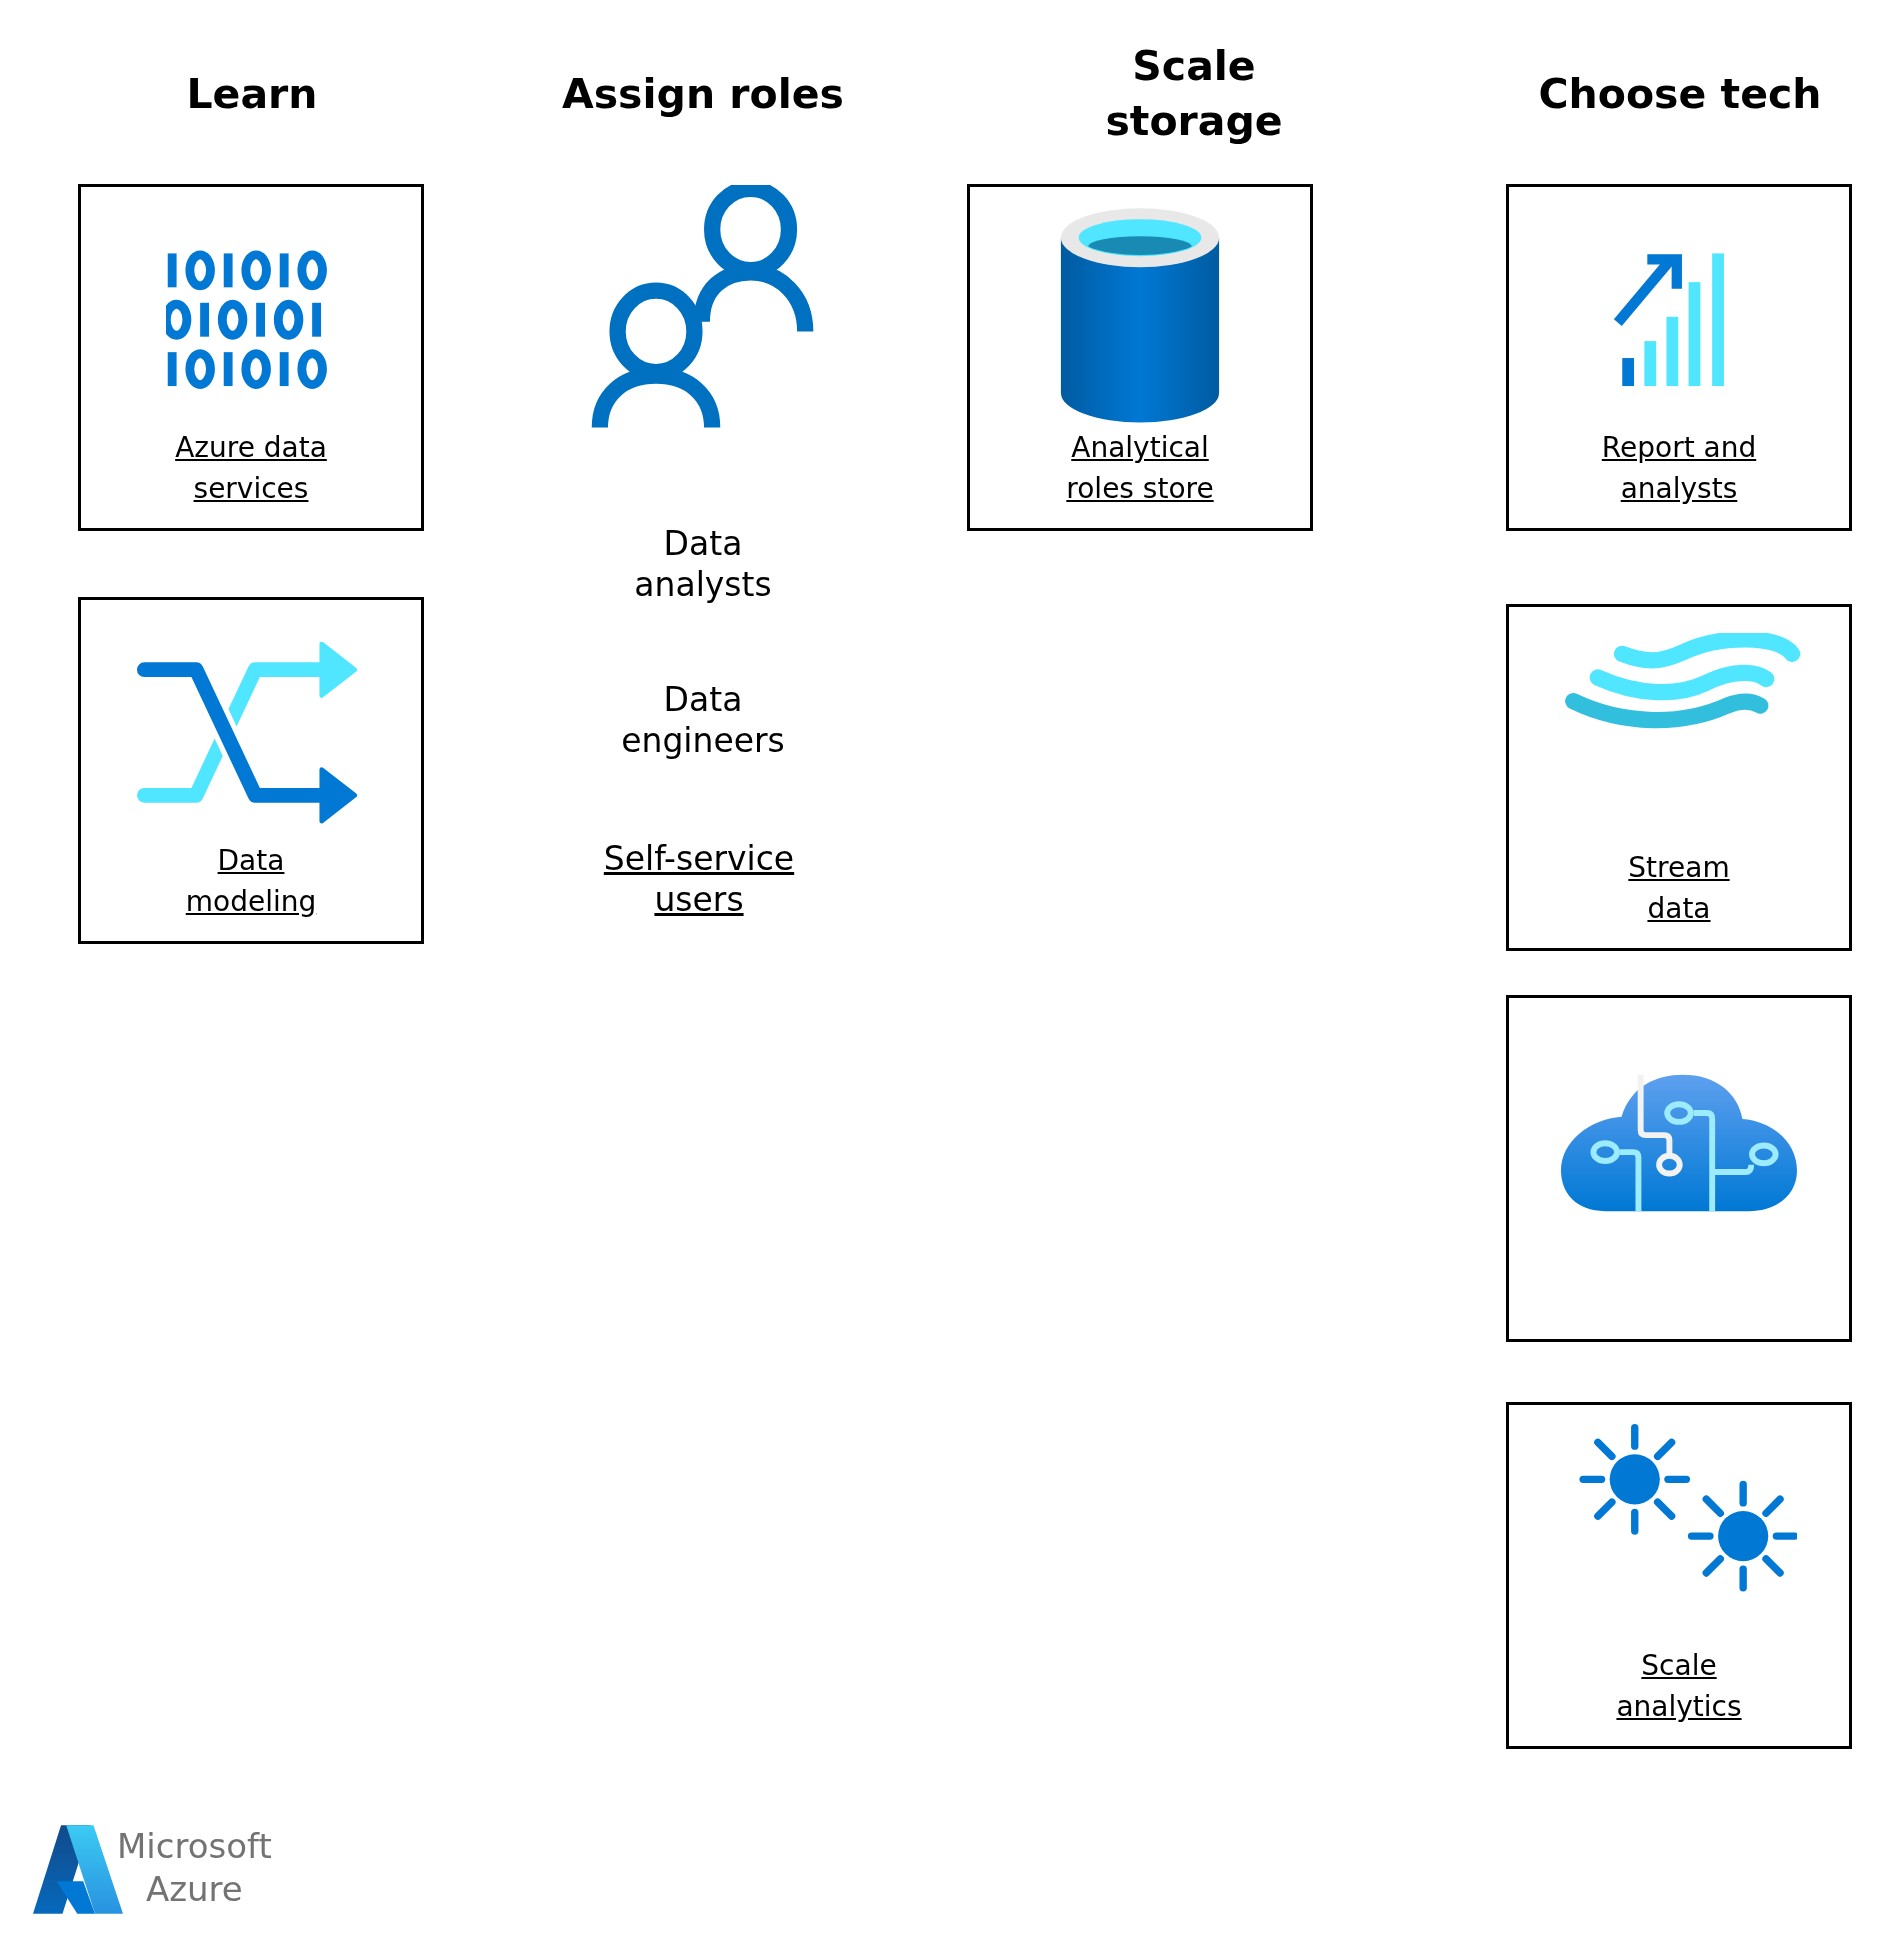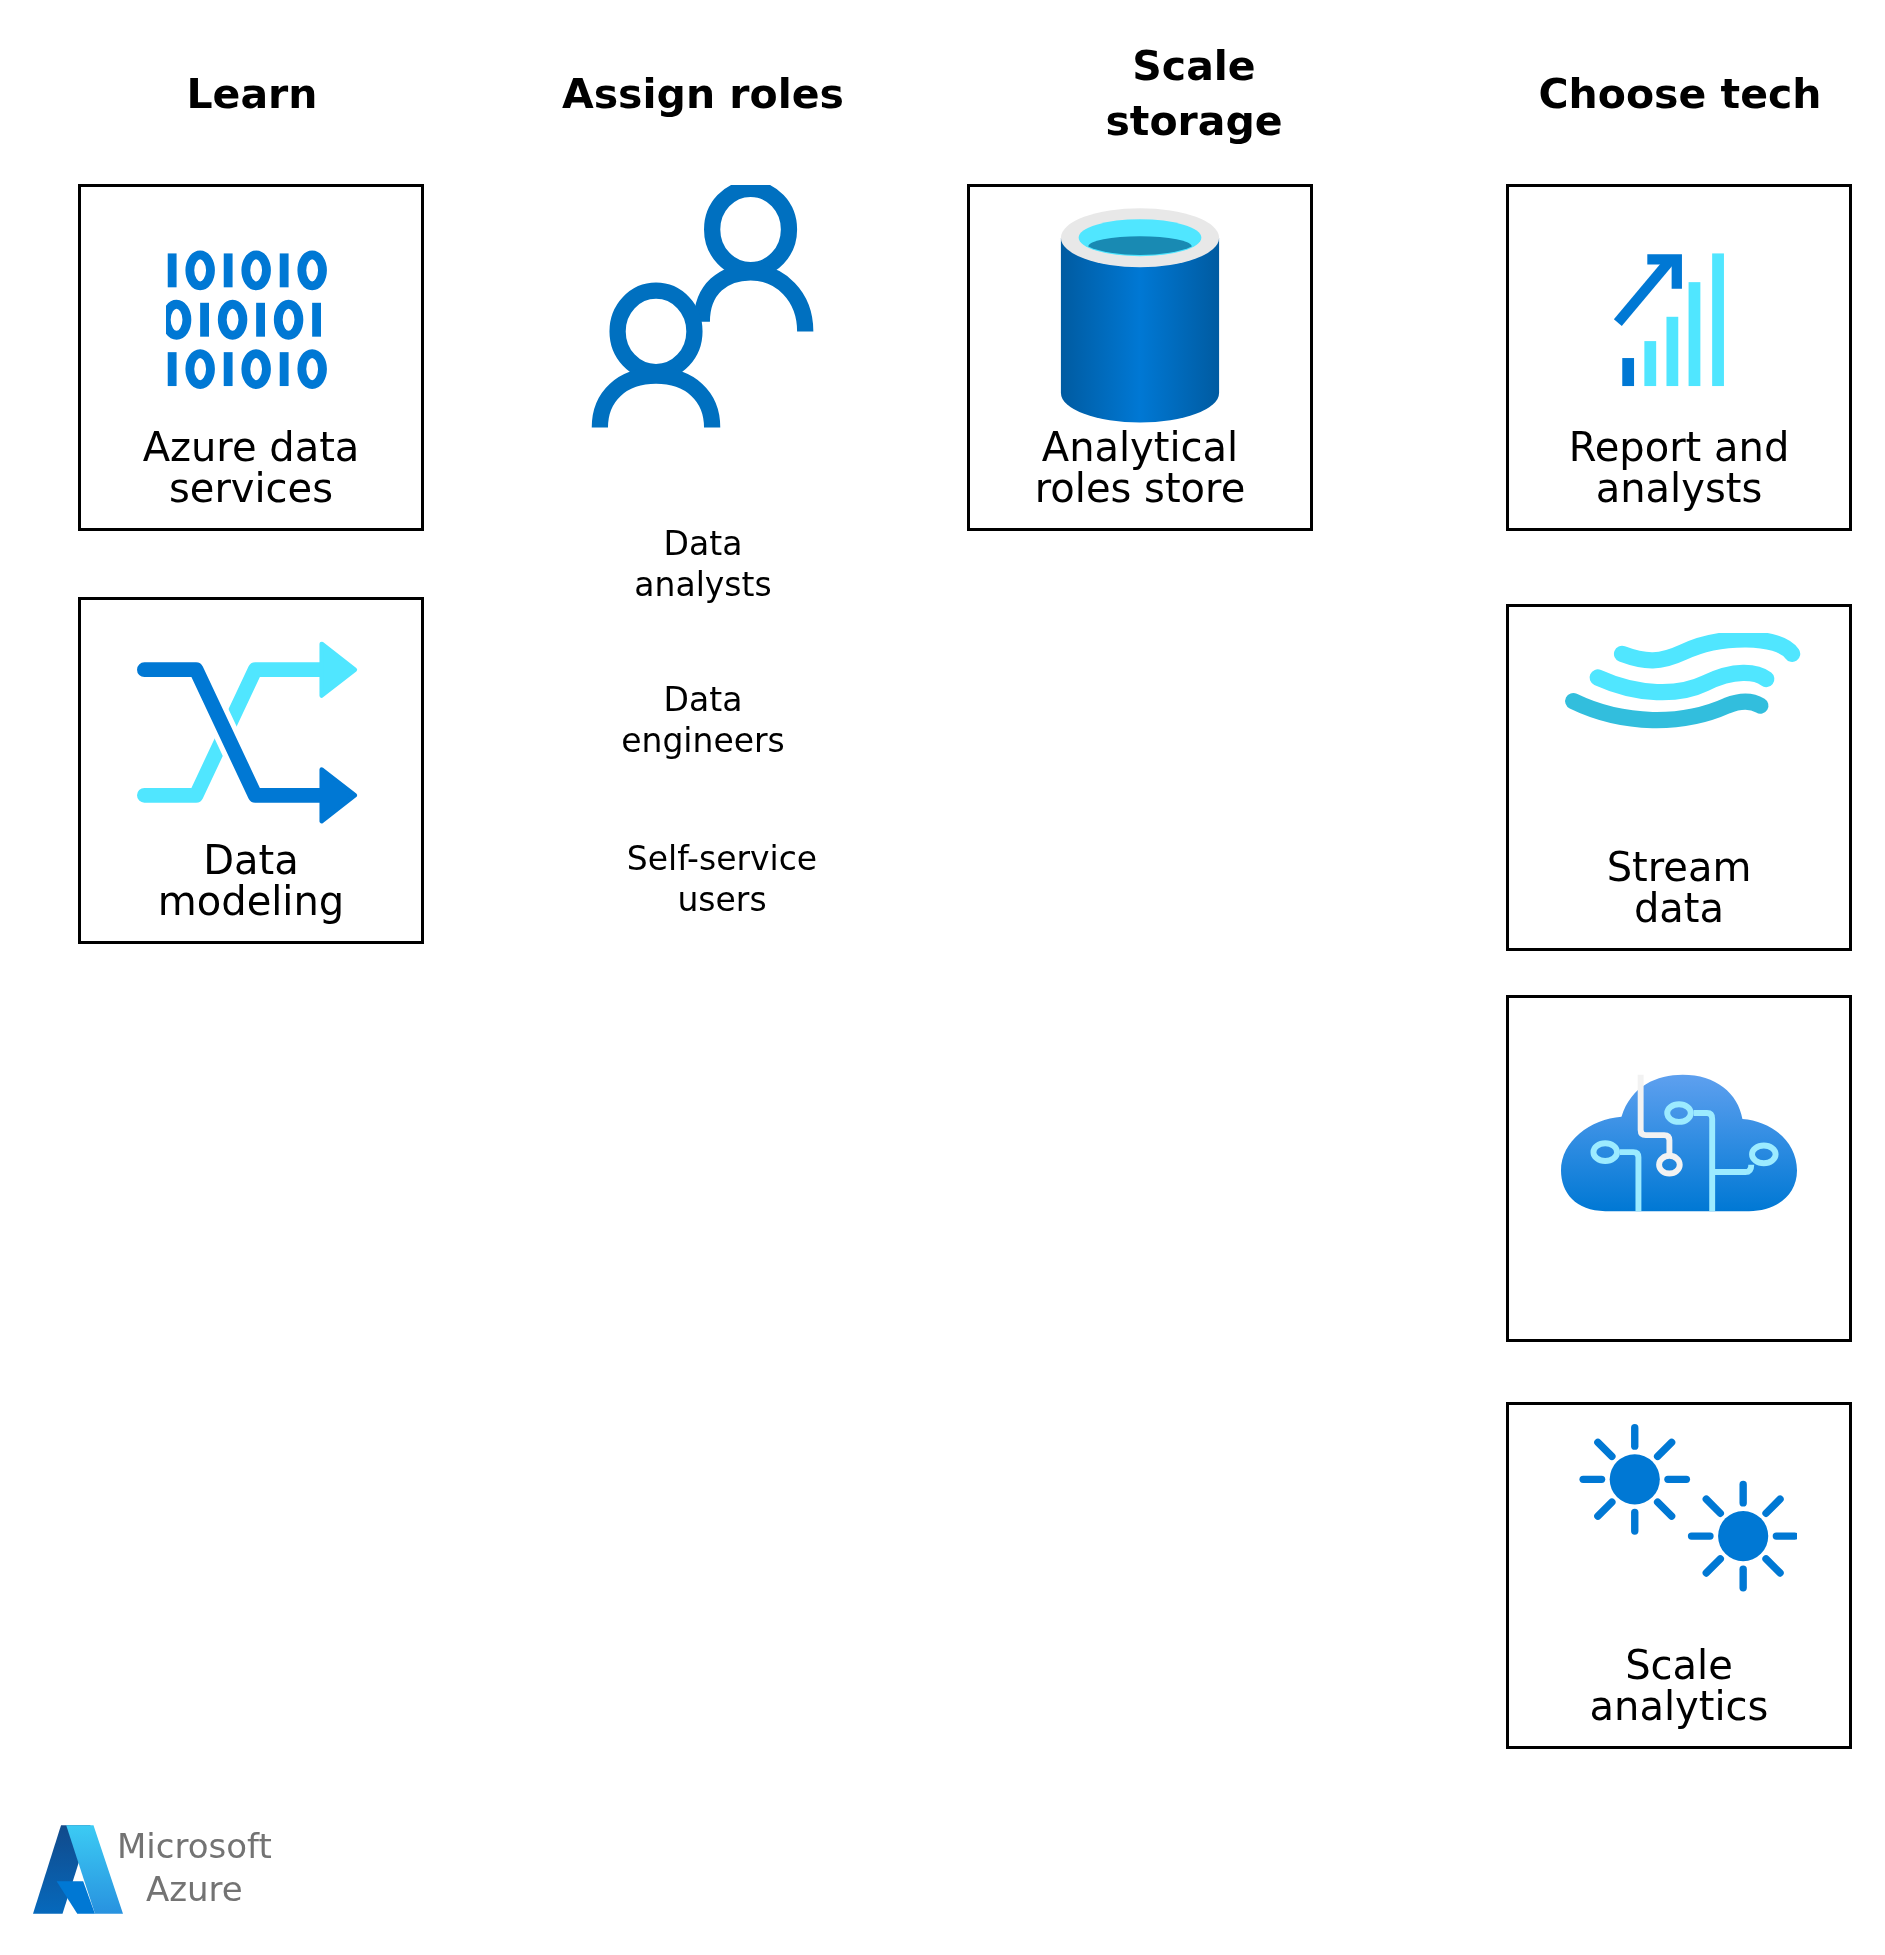--- a/index.html
+++ b/index.html
@@ -2,21 +2,21 @@
 <html style="font-size:12px"><head>
 <meta charset="utf-8">
 <style>
   html, body { margin:0; padding:0; background:#ffffff; }
   body { width:1885px; height:1955px; position:relative; overflow:hidden;
          font-family:"DejaVu Sans","Liberation Sans",sans-serif; color:#000; }
   .heading { position:absolute; font-weight:bold; font-size:41px; line-height:55px;
              text-align:center; width:414px; margin-left:-207px; }
   .box { position:absolute; width:340px; height:341px; border:3.7px solid #000; background:#fff; box-sizing:content-box; }
   .box .icon { position:absolute; left:0; right:0; top:21px; height:222px; display:flex; align-items:center; justify-content:center; }
-  .box .label { position:absolute; left:0; right:0; top:240px; text-align:center; font-size:40px; line-height:41px; }
+  .box .label { position:absolute; left:0; right:0; top:240px; text-align:center; font-size:28px; line-height:41px;text-decoration:underline; }
   .role { position:absolute; width:310px; margin-left:-155px; text-align:center; font-size:33px; line-height:41px; }
   .logo { position:absolute; left:33px; top:1825px; }
   .logo-text { position:absolute; left:117px; top:1825px; color:#737373; font-size:34px; line-height:43px; text-align:center; }
 </style>
 </head>
 <body>
 
 <div class="heading" style="left:252px; top:67px;">Learn</div>
 <div class="heading" style="left:703px; top:67px;">Assign roles</div>
 <div class="heading" style="left:1194px; top:39px;">
@@ -90,21 +90,21 @@
 </div>
 
 <div class="role" style="left:703px; top:523px;">
   <div>Data</div>
   <div>analysts</div>
 </div>
 <div class="role" style="left:703px; top:679px;">
   <div>Data</div>
   <div>engineers</div>
 </div>
-<div class="role" style="left:722px; top:838px;">
+<div class="role" style="left:699px; top:838px;text-decoration:underline;">
   <div>Self-service</div>
   <div>users</div>
 </div>
 
 <div class="box" style="left:967px; top:184px;">
   <div class="icon">
     <svg width="170" height="222" viewBox="0 0 230 300">
       <defs>
         <linearGradient id="cyl" x1="0" x2="1" y1="0" y2="0">
           <stop offset="0" stop-color="#005ba1"></stop>

